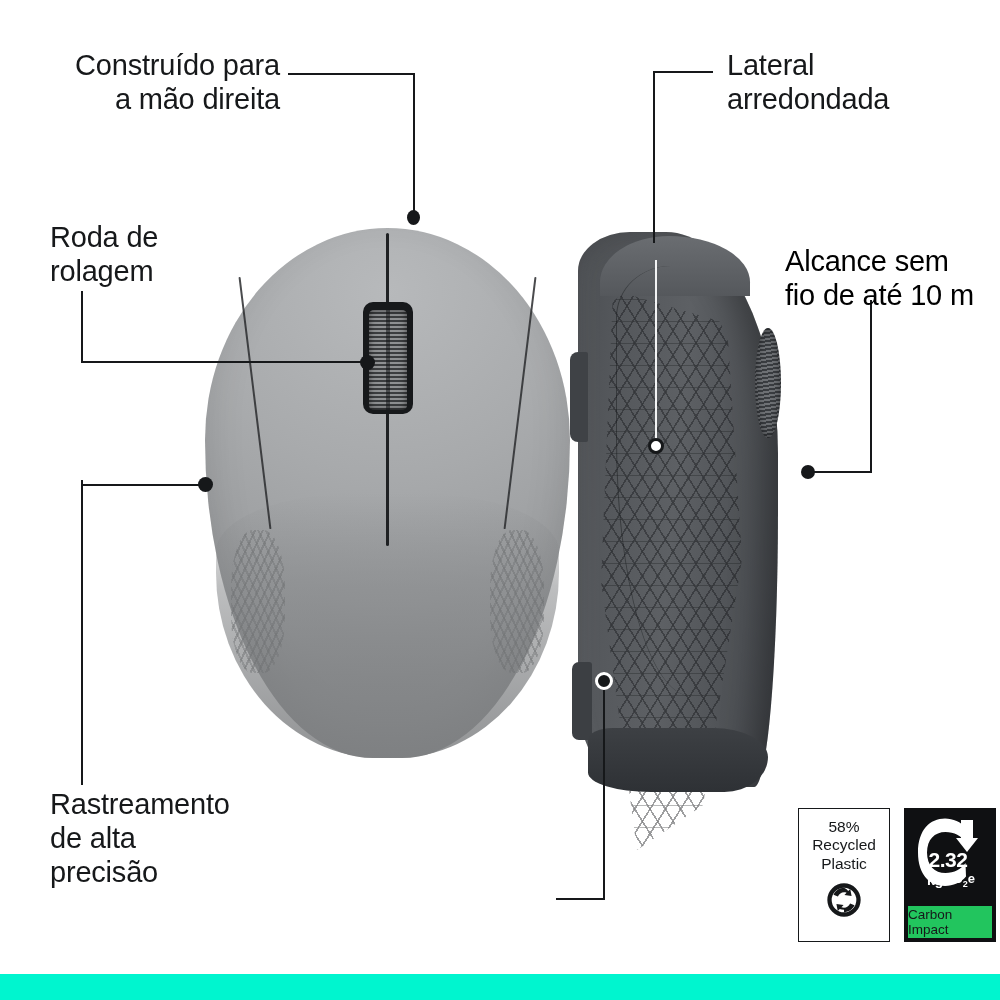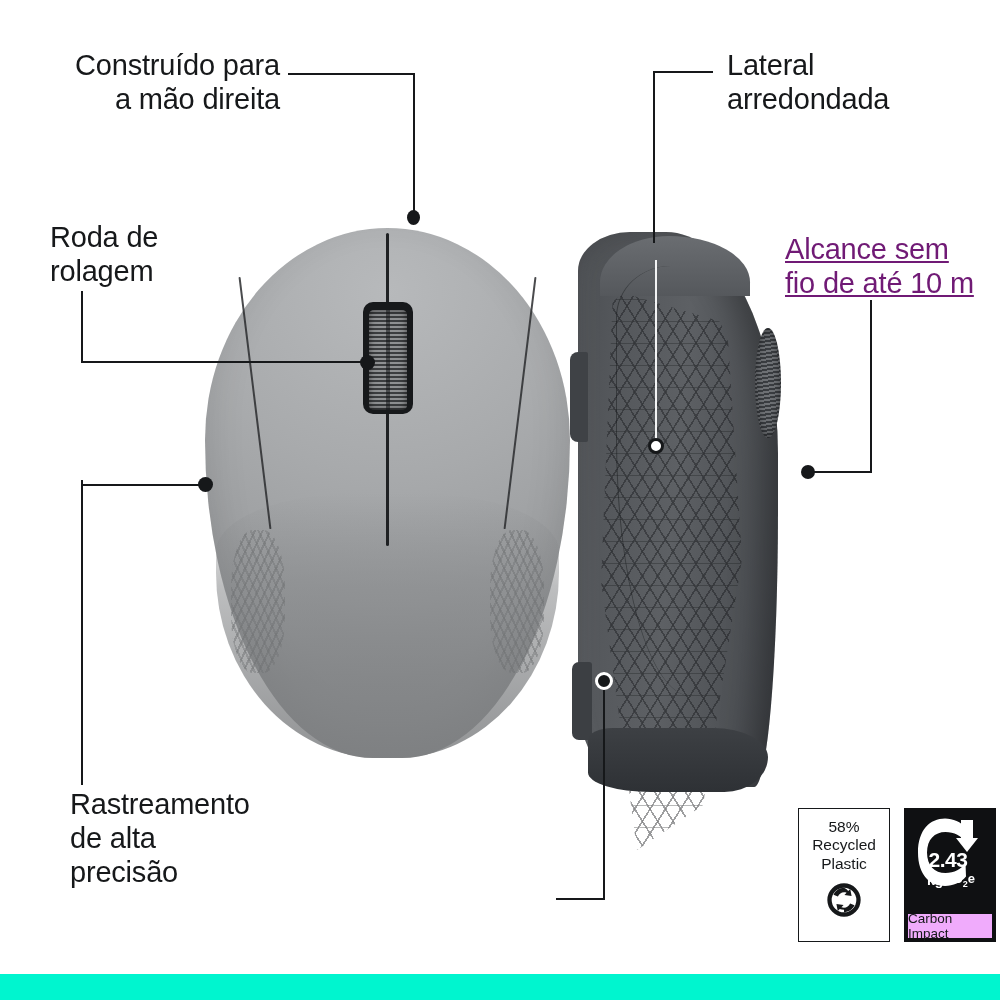--- a/index.html
+++ b/index.html
@@ -338,22 +338,22 @@
     color: #ffffff;
     font-family: "Liberation Sans", sans-serif;
     font-size: 13px;
     font-weight: 700;
   }
   .badge.carbon .c-unit sub { font-size: 9px; }
   .badge.carbon .c-unit .pre { font-size: 14px; vertical-align: -2px; }
   .badge.carbon .c-label {
     position: absolute;
     left: 4px; right: 4px; bottom: 4px;
-    height: 24px;
-    background: #f0abfc;
+    height: 32px;
+    background: #22c55e;
     color: #16181a;
     font-family: "Liberation Sans", sans-serif;
     font-size: 13.5px;
     display: flex;
     align-items: center;
     justify-content: center;
   }
 
   
   #accent-bar {
@@ -422,24 +422,24 @@
 
   <div class="callout ta-right" style="left: 30px; top: 48px; width: 250px; color: rgb(22, 24, 26);">Construído para
 a mão direita</div>
 
   <div class="callout ta-left" style="left: 727px; top: 48px; width: 250px; color: rgb(22, 24, 26);">Lateral
 arredondada</div>
 
   <div class="callout ta-left" style="left: 50px; top: 220px; width: 200px; color: rgb(22, 24, 26);">Roda de
 rolagem</div>
 
-  <div class="callout ta-left" style="left: 785px; top: 232px; width: 215px; color: #701a75; text-decoration: underline;">Alcance sem
+  <div class="callout ta-left" style="left: 785px; top: 244px; width: 215px; color: #000000;">Alcance sem
 fio de até 10 m</div>
 
-  <div class="callout ta-left" style="left: 50px; top: 787px; width: 230px; color: rgb(22, 24, 26); margin-left: 20px;">Rastreamento
+  <div class="callout ta-left" style="left: 50px; top: 787px; width: 230px; color: rgb(22, 24, 26);">Rastreamento
 de alta
 precisão</div>
 
 
   <div id="badges">
 
     <div class="badge">
       <div class="lines">58%
 Recycled
 Plastic</div>
@@ -453,21 +453,21 @@
     </div>
 
     <div class="badge carbon">
       <div class="c-art">
         <svg width="92" height="104" viewBox="0 0 92 104" aria-hidden="true">
           <path d="M62 20c-5-6-13-9.5-21-9.5C26 10.5 14 22 14 44.5S26 78 41 78c8 0 16-3.5 21-9.5l-0.5-13.5c-3.8 6-11.5 10-20 10-11 0-18.5-7.5-18.5-20.5S30.5 24 41.5 24c8.5 0 16.2 4 20 10z" fill="#ffffff"></path>
           <path d="M57 12h12v20h-12z" fill="#ffffff"></path>
           <path d="M52 30h22l-11 14z" fill="#ffffff"></path>
         </svg>
       </div>
-      <div class="c-num">2.43</div>
+      <div class="c-num">2.32</div>
       <div class="c-unit"><span class="pre">kg</span><span>CO</span><sub>2</sub><span>e</span></div>
       <div class="c-label">Carbon Impact</div>
     </div>
 
   </div>
 
   <div id="accent-bar" style="background: rgb(0, 245, 207);"></div>
 
 </div>
 

